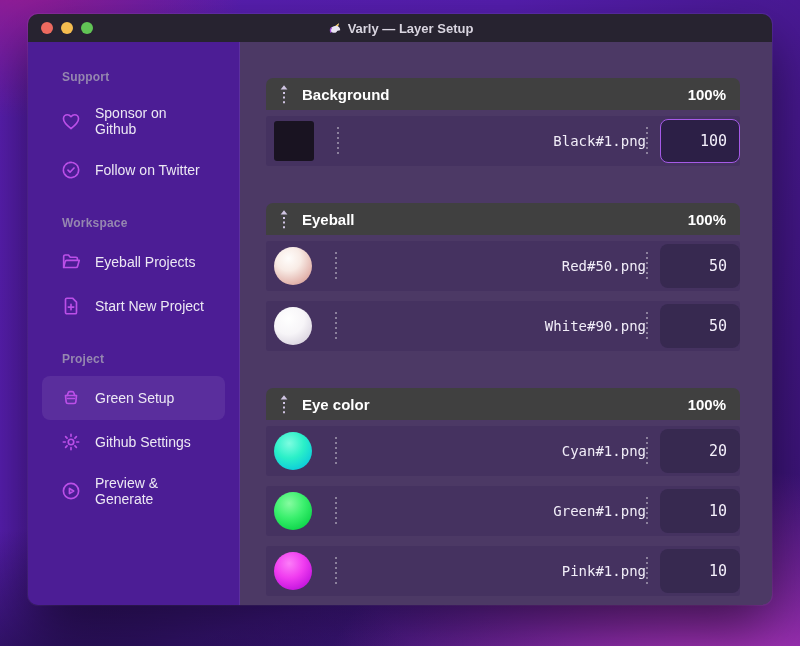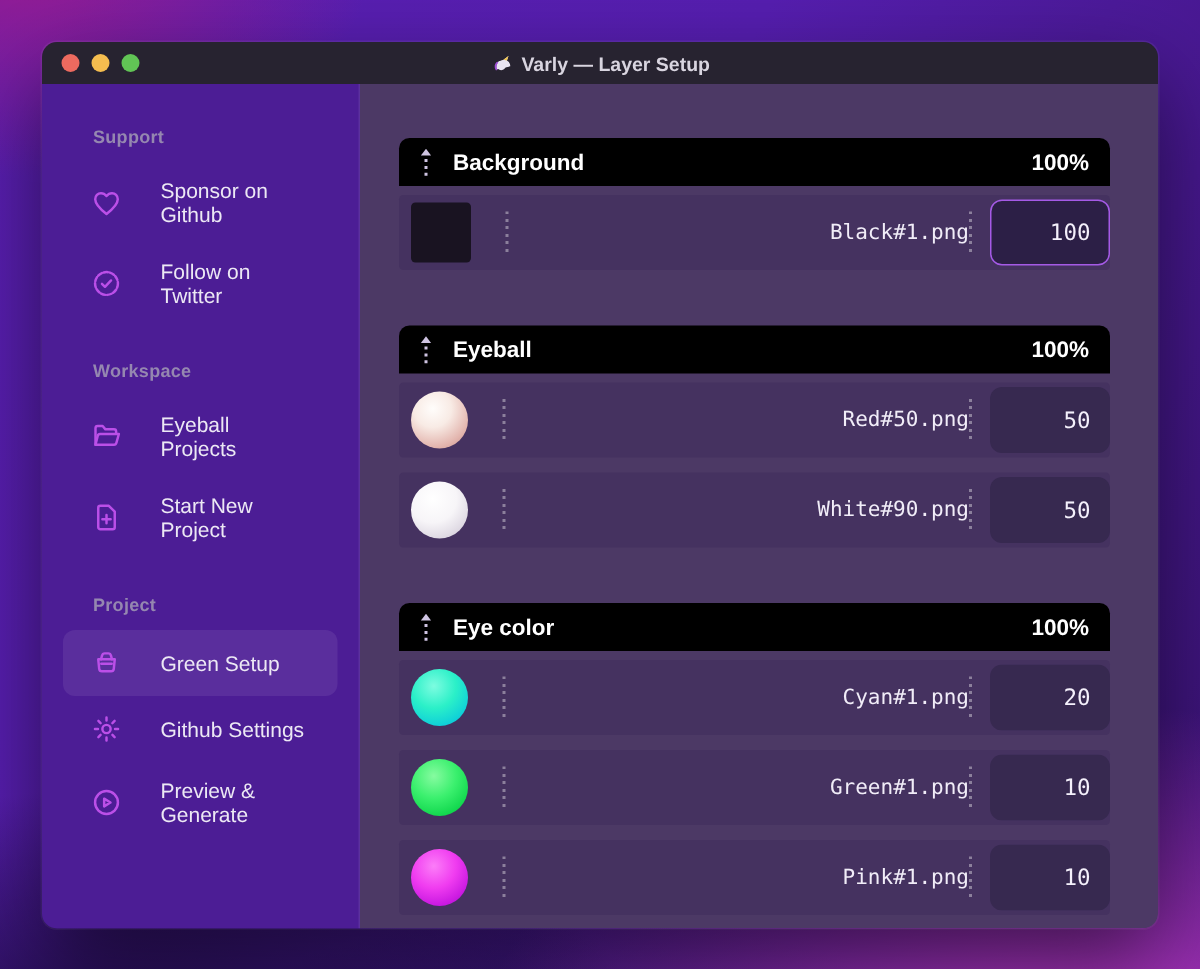--- a/index.html
+++ b/index.html
@@ -7,47 +7,47 @@
     width:800px;height:646px;overflow:hidden;position:relative;
     font-family:"Liberation Sans",sans-serif;
     background:
       radial-gradient(420px 260px at 2% -4%, rgba(165,28,140,.85), transparent 55%),
       radial-gradient(720px 430px at 90% 110%, rgba(205,62,210,.95), transparent 56%),
       radial-gradient(600px 340px at 10% 114%, rgba(12,6,34,.97), transparent 62%),
       radial-gradient(500px 260px at 48% 118%, rgba(30,14,60,.8), transparent 60%),
       linear-gradient(118deg,#5a1fb2 0%,#561eb0 45%,#47188f 75%,#3a1374 100%);
   }
   .window{
-    position:absolute;left:28px;top:28px;width:744px;height:591px;
+    position:absolute;left:28px;top:14px;width:744px;height:591px;
     border-radius:10px;overflow:hidden;display:flex;flex-direction:column;
     box-shadow:0 25px 60px rgba(0,0,0,.55),0 0 0 1px rgba(255,255,255,.07);
   }
   .titlebar{flex:0 0 28px;background:#272330;display:flex;align-items:center;justify-content:center;position:relative;}
   .traffic{position:absolute;left:13px;top:0;height:100%;display:flex;align-items:center;gap:8px;}
   .light{width:12px;height:12px;border-radius:50%;border:none;padding:0;cursor:default;}
   .light.red{background:#ed6a5f;}
   .light.yellow{background:#f5bd4f;}
   .light.green{background:#61c455;}
   .title{font-size:13px;font-weight:700;color:#d9d5e0;display:flex;align-items:center;gap:6px;}
   .title svg{width:15px;height:15px;}
 
   .appbody{flex:1;display:flex;min-height:0;}
   .sidebar{width:212px;flex:0 0 212px;background:#4c1d95;border-right:1px solid rgba(255,255,255,.09);
     padding:28px 14px 0;box-sizing:border-box;}
   .side-label{font-size:12px;font-weight:700;color:#9587b0;padding:0 20px;margin:24px 0 10px;letter-spacing:.2px;}
   .side-label.first{margin-top:0;}
-  .side-item{display:flex;align-items:center;gap:25px;padding:11px 18px;border-radius:8px;
+  .side-item{display:flex;align-items:center;gap:13px;padding:11px 18px;border-radius:8px;
     font-size:14px;color:#ece8f4;cursor:default;}
   .side-item.active{background:rgba(255,255,255,.08);}
   .side-item svg{width:22px;height:22px;flex:0 0 22px;stroke:#bb4fe8;fill:none;stroke-width:1.8;
     stroke-linecap:round;stroke-linejoin:round;}
 
   .main{flex:1;background:#4c3965;padding:36px 32px 0 26px;box-sizing:border-box;overflow:hidden;}
   .group{margin-bottom:37px;}
-  .group-header{height:32px;background:#000000;border-radius:7px 7px 0 0;display:flex;align-items:center;
+  .group-header{height:32px;background:#404040;border-radius:7px 7px 0 0;display:flex;align-items:center;
     padding:0 14px 0 12px;margin-bottom:6px;}
   .drag-handle{width:12px;height:22px;margin-right:12px;flex:0 0 12px;}
   .group-title{font-size:15px;font-weight:700;color:#ffffff;flex:1;}
   .group-percent{font-size:15px;font-weight:700;color:#ffffff;}
   .layer-row{height:50px;background:#453260;border-radius:3px;display:flex;align-items:center;
     padding-left:8px;margin-bottom:10px;}
   .layer-row:last-child{margin-bottom:0;}
   .thumb{width:38px;height:38px;border-radius:50%;margin-right:23px;flex:0 0 auto;}
   .thumb.black-square{width:40px;height:40px;border-radius:3px;background:#191321;}
   .thumb.red-sphere{background:radial-gradient(circle at 38% 30%,#fffdfb 0%,#f8ebe5 35%,#e3b5ae 72%,#c18b86 100%);}

